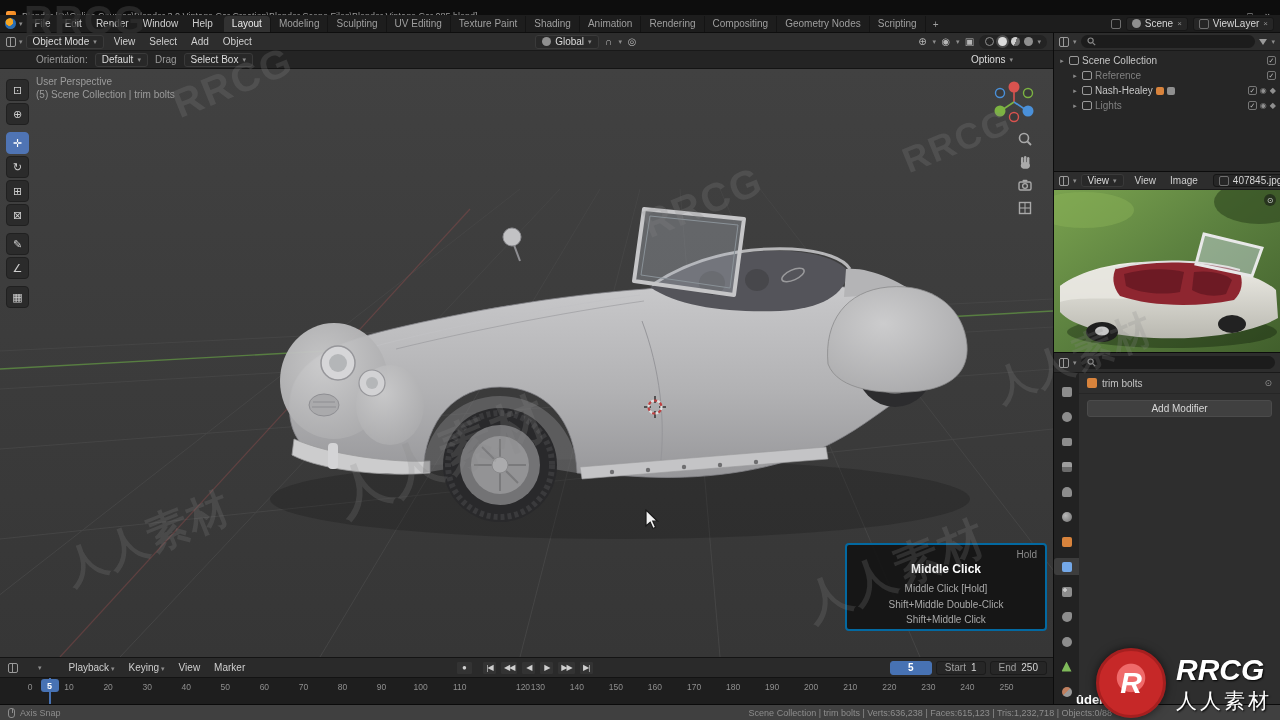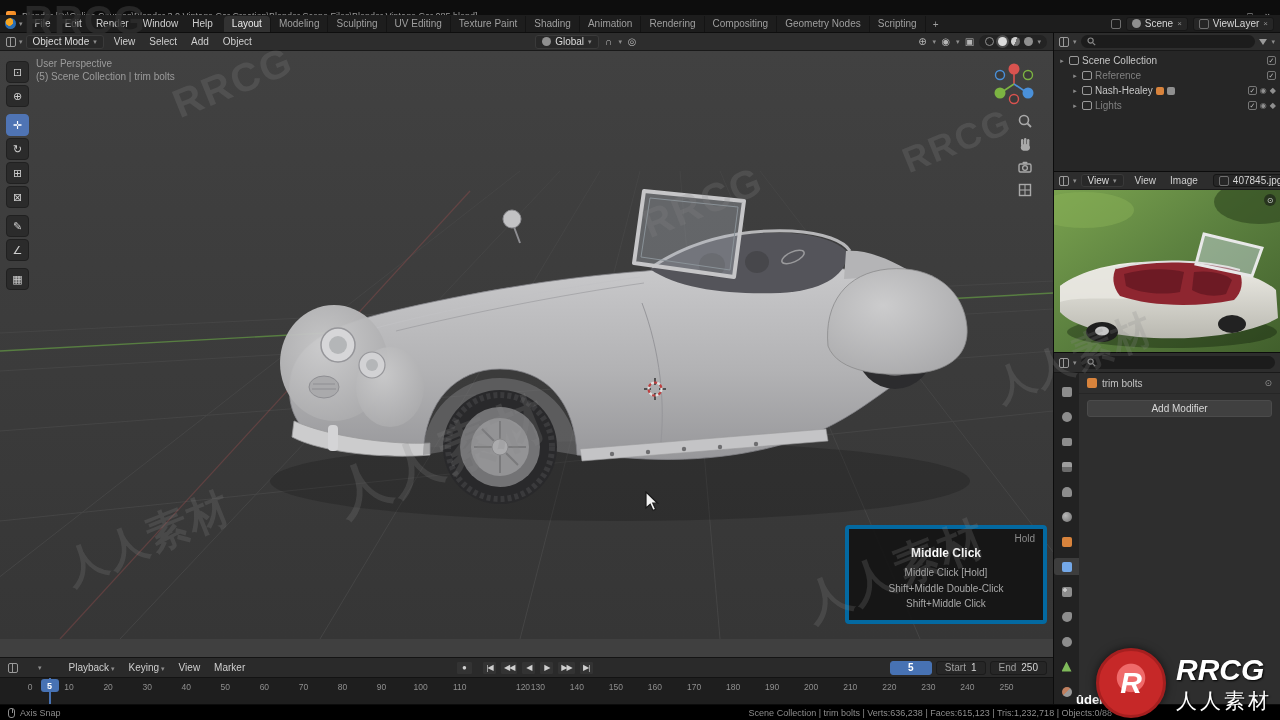--- a/index.html
+++ b/index.html
@@ -51,21 +51,21 @@
   
   .viewport{position:relative;flex:1;background:#404040;overflow:hidden}
   .scene{position:absolute;left:0;top:0}
   .vp-overlay{position:absolute;left:36px;top:6px;color:#9b9b9b;line-height:13px;pointer-events:none;font-size:10px}
   .tool-col{position:absolute;left:6px;top:10px;display:flex;flex-direction:column;gap:2px;z-index:3}
   .tool-btn{width:23px;height:22px;background:rgba(40,40,40,.85);border:1px solid #202020;border-radius:4px;display:flex;align-items:center;justify-content:center;color:#cfcfcf;font-size:11px}
   .tool-btn.active{background:#4f74b4;border-color:#4f74b4;color:#fff}
   .tool-btn.grp{margin-top:5px}
   .gizmo{position:absolute;right:16px;top:10px;z-index:3}
   .vp-sideicons{position:absolute;right:20px;top:62px;display:flex;flex-direction:column;gap:7px;z-index:3;opacity:.9}
-  .tooltip{position:absolute;left:845px;top:474px;width:202px;background:rgba(22,22,22,.97);border:4px solid #0369a1;border-radius:4px;padding:4px 8px 8px;z-index:30}
+  .tooltip{position:absolute;left:845px;top:474px;width:202px;background:rgba(22,22,22,.97);border:2px solid #0369a1;border-radius:4px;padding:4px 8px 1px;z-index:30}
   .tt-hold{text-align:right;color:#8b8b8b;font-size:10px}
   .tt-title{text-align:center;color:#fff;font-weight:bold;font-size:12px;margin:2px 0 5px}
   .tt-line{text-align:center;color:#a8a8a8;font-size:10px;line-height:15.5px}
   .mouse-cursor{position:absolute;left:645px;top:440px;z-index:31}
 
   
   .tl-header{height:20px;background:#2a2a2a;border-top:1px solid #141414;position:relative;display:flex;align-items:center;padding:0 8px;gap:20px}
   .has-caret::after{content:" ▾";font-size:7px;color:#8d8d8d}
   .tl-transport{position:absolute;left:456px;display:flex;align-items:center;gap:3px}
   .tr-btn{min-width:15px;height:14px;display:flex;align-items:center;justify-content:center;color:#cfcfcf;font-size:8px;letter-spacing:-1px;background:#333;border:1px solid #2a2a2a;border-radius:2px;padding:0 3px}
@@ -115,21 +115,21 @@
   .pticon-constraints{border-radius:5px}
   .pticon-object-data{clip-path:polygon(50% 0,100% 100%,0 100%);background:#7fba5a;border-radius:0}
   .pticon-material{border-radius:50%;background:linear-gradient(135deg,#c08060 0 50%,#9a9a9a 50% 100%)}
   .props-content{flex:1;background:#2e2e2e;min-width:0}
   .crumb{height:21px;display:flex;align-items:center;gap:5px;padding:0 8px;border-bottom:1px solid #262626}
   .crumb-ico{width:10px;height:10px;background:#d8833c;border-radius:2px;flex:none}
   .crumb-pin{margin-left:auto;color:#8f8f8f;font-size:9px}
   .add-mod{margin:6px 8px;height:17px;background:#404040;border:1px solid #4b4b4b;border-radius:3px;display:flex;align-items:center;justify-content:center;color:#d8d8d8}
 
   
-  .statusbar{position:absolute;left:0;right:0;bottom:0;height:16px;background:#000000;border-top:1px solid #0b0b0b;display:flex;align-items:center;padding:0 8px;color:#8d8d8d;font-size:9px;z-index:6}
+  .statusbar{position:absolute;left:0;right:0;bottom:0;height:16px;background:#404040;border-top:1px solid #0b0b0b;display:flex;align-items:center;padding:0 8px;color:#8d8d8d;font-size:9px;z-index:6}
   .mouse-ico{width:7px;height:10px;border:1px solid #8d8d8d;border-radius:3px;margin-right:5px;position:relative}
   .mouse-ico::after{content:"";position:absolute;left:2.5px;top:0;width:1px;height:4px;background:#8d8d8d}
   .stats{position:absolute;right:168px;white-space:nowrap}
 
   
   .wm-layer{position:absolute;inset:0;pointer-events:none;z-index:40}
   .wm{position:absolute;font-weight:bold;color:rgba(135,135,135,.22);transform:rotate(-22deg);letter-spacing:2px;white-space:nowrap}
   .wm-top{position:absolute;left:24px;top:-2px;font-size:40px;font-weight:bold;color:rgba(45,45,45,.82);z-index:41;letter-spacing:1px;line-height:1.1;pointer-events:none}
   .logo{position:absolute;right:8px;bottom:2px;z-index:45;display:flex;align-items:center;gap:10px}
   .logo-circle{width:70px;height:70px;border-radius:50%;background:radial-gradient(circle at 50% 42%,#ef6a6a 0 28%,#c62828 30% 100%);display:flex;align-items:center;justify-content:center;box-shadow:0 0 10px rgba(0,0,0,.6);border:3px solid #a51f1f}
@@ -227,20 +227,36 @@
       <span class="ico-btn">▣</span>
       <span class="shade-group">
         <span class="sphere wire"></span>
         <span class="sphere active"></span>
         <span class="sphere half"></span>
         <span class="sphere"></span>
         <span class="caret">▾</span>
       </span>
     </div>
 
+    <div class="tool-settings">
+      <span class="ts-label">Orientation:</span>
+      <span class="dd">
+        <span>Default</span>
+        <span class="caret">▾</span>
+      </span>
+      <span class="ts-label">Drag</span>
+      <span class="dd">
+        <span>Select Box</span>
+        <span class="caret">▾</span>
+      </span>
+      <span class="ts-right dd" style="background:transparent;border:none">
+        <span>Options</span>
+        <span class="caret">▾</span>
+      </span>
+    </div>
 
     <div class="viewport">
       <svg class="scene" width="1053" height="588" viewBox="0 0 1053 588">
         <defs>
           <linearGradient id="vpG" x1="0" y1="0" x2="0" y2="1">
             <stop offset="0" stop-color="#414141"></stop>
               <stop offset="1" stop-color="#363636"></stop>
           </linearGradient>
           <linearGradient id="bodyG" x1="0" y1="0" x2="0" y2="1">
             <stop offset="0" stop-color="#c9c9cb"></stop>

